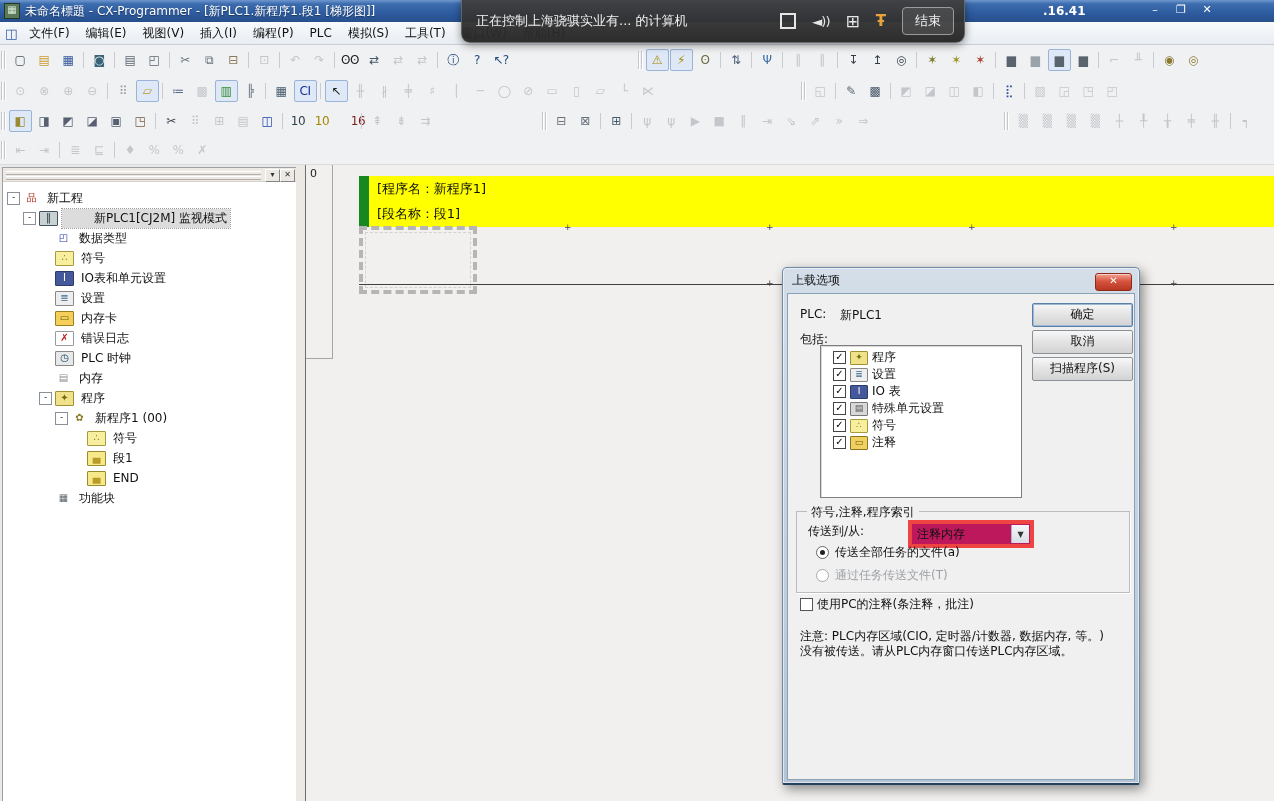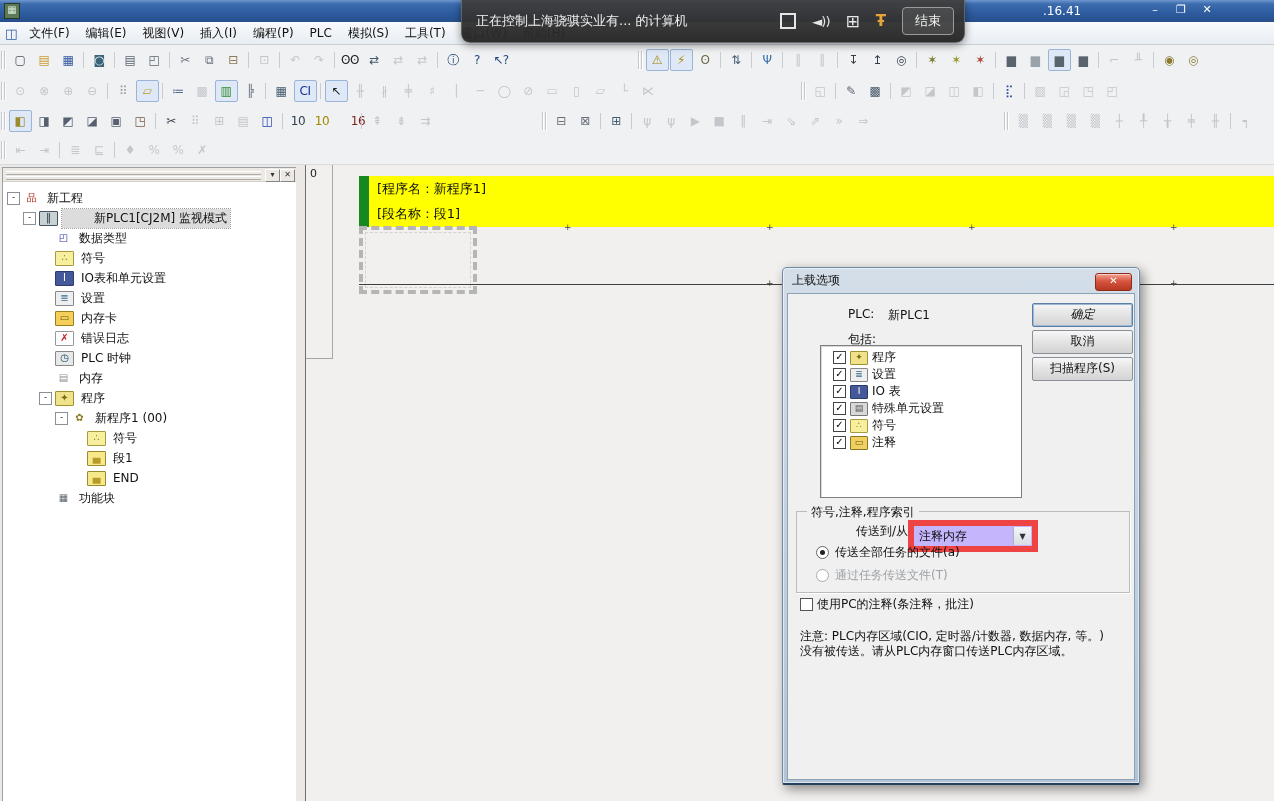--- a/index.html
+++ b/index.html
@@ -6,21 +6,21 @@
   body{width:1274px;height:801px;overflow:hidden;position:relative;
        font-family:"DejaVu Sans","Liberation Sans",sans-serif;font-size:12px;color:#111;
        background:#ece9e4;}
   
   #titlebar{position:absolute;left:0;top:0;width:100%;height:22px;
     background:linear-gradient(180deg,#6f97cf 0%,#3c6cae 18%,#2f5da1 55%,#264f8c 100%);
     color:#fff;display:flex;align-items:center;z-index:5;}
   .app-icon{width:14px;height:14px;margin:0 5px 0 4px;background:#5a7a5a;border:1px solid #243624;
     color:#dff0df;font-size:10px;line-height:12px;text-align:center;flex:none;}
   #title-text{white-space:nowrap;font-size:12px;text-shadow:0 1px 1px rgba(0,0,0,.4);}
-  #ip-frag{position:absolute;left:1043px;top:4px;color:#fff;}
+  #ip-frag{position:absolute;left:1043px;top:4px;color:#fff;font-weight:bold;}
   #win-btns{position:absolute;right:54px;top:2px;display:flex;}
   .winbtn{width:26px;height:17px;text-align:center;line-height:16px;color:#fff;font-size:11px;}
   
   #menubar{position:absolute;left:0;top:22px;width:100%;height:22px;
     background:linear-gradient(#f8fafc,#e8edf3);border-bottom:1px solid #c9ced5;
     display:flex;align-items:center;z-index:4;}
   .child-icon{margin:0 4px 0 5px;color:#2f5da1;font-size:13px;flex:none;}
   .menu-item{padding:19px 8px;white-space:nowrap;}
   
   .tbrow{position:absolute;left:0;width:100%;background:#f0f1f3;border-bottom:1px solid #d9dbdf;
@@ -80,38 +80,38 @@
     border-radius:5px 5px 2px 2px;
     box-shadow:3px 4px 12px rgba(0,0,0,.45), inset 0 0 0 1px rgba(255,255,255,.55);
     border-bottom:2px solid #23425f;}
   .dlg-title{height:24px;line-height:25px;padding-left:9px;color:#111;white-space:nowrap;}
   .dlg-close{position:absolute;top:5px;right:7px;width:35px;height:16px;
     background:linear-gradient(#f2a492,#d6553f 45%,#b83722);border:1px solid #8e2a1a;
     border-radius:3px;color:#fff;font-size:10px;font-weight:bold;line-height:14px;
     text-align:center;box-shadow:inset 0 1px 0 rgba(255,255,255,.5);}
   .dlg-body{position:absolute;left:4px;right:4px;top:25px;bottom:3px;background:#f0f0f0;
     border:1px solid #8ba1b5;}
-  .dlbl{position:absolute;white-space:nowrap;margin-left:48px;}
+  .dlbl{position:absolute;white-space:nowrap;}
   #listbox{position:absolute;left:32px;top:51px;width:200px;height:148px;background:#fff;
     border:1px solid #7e7e7e;box-shadow:inset 1px 1px 0 #d9d9d9;overflow:hidden;padding-top:3px;}
   .li-row{height:17px;display:flex;align-items:center;padding-left:12px;white-space:nowrap;}
   .cbx{width:11px;height:11px;border:1px solid #444;background:#fff;font-size:10px;
     line-height:10px;text-align:center;color:#000;margin-right:4px;font-weight:bold;flex:none;}
   .li-icon{min-width:14px;height:12px;margin-right:4px;display:flex;align-items:center;
     justify-content:center;font-size:9px;line-height:1;flex:none;border-radius:1px;padding:0 1px;}
   .dlg-btn{position:absolute;left:244px;width:99px;height:22px;
     background:linear-gradient(#f7f7f7,#e5e5e5 45%,#d3d3d3);border:1px solid #8a9097;
     border-radius:2px;text-align:center;line-height:21px;font-size:12px;white-space:nowrap;}
-  #btn-ok{top:9px;border-color:#5a80aa;box-shadow:0 0 0 1px #9db8d4 inset;font-style:italic;}
+  #btn-ok{top:9px;border-color:#5a80aa;box-shadow:0 0 0 1px #9db8d4 inset;}
   #btn-cancel{top:36px;} #btn-scan{top:63px;}
   .groupbox{position:absolute;left:8px;top:217px;width:332px;height:80px;
     border:1px solid #bcbcbc;box-shadow:1px 1px 0 #fff;}
   .group-legend{position:absolute;top:-8px;left:10px;background:#f0f0f0;padding:0 4px;white-space:nowrap;}
-  #combo{position:absolute;left:120px;top:226px;width:118px;height:20px;background:#c4b5fd;
-    border:6px solid #ef4444;}
+  #combo{position:absolute;left:120px;top:226px;width:118px;height:20px;background:#be185d;
+    border:4px solid #ef4444;}
   .combo-text{padding:2px 5px;white-space:nowrap;}
   .combo-btn{position:absolute;right:1px;top:1px;bottom:1px;width:17px;
     background:linear-gradient(#f4f6f8,#d8dde4);border-left:1px solid #aab4be;
     display:flex;align-items:center;justify-content:center;font-size:8px;color:#333;}
   .radio{position:absolute;left:28px;display:flex;align-items:center;white-space:nowrap;}
   #radio-all{top:250px;} #radio-task{top:273px;color:#9ea2a6;}
   .rdot{width:11px;height:11px;border-radius:50%;border:1px solid #666;background:#fff;
     margin-right:6px;position:relative;flex:none;}
   .rdot.on::after{content:"";position:absolute;left:3px;top:3px;width:5px;height:5px;
     border-radius:50%;background:#222;}
@@ -132,20 +132,21 @@
   .ov-plus{font-size:17px;color:#e6e6e6;line-height:1;}
   .ov-tool{font-size:15px;font-weight:bold;color:#e6a33c;line-height:1;}
   .ov-end{padding:4px 12px;background:rgba(95,95,95,.45);border:1px solid #9a9a9a;
     border-radius:4px;font-size:13px;white-space:nowrap;}
 </style>
 </head>
 <body>
 
 <div id="titlebar">
   <span class="app-icon">▦</span>
+  <span id="title-text">未命名標題 - CX-Programmer - [新PLC1.新程序1.段1 [梯形图]]</span>
   <span id="ip-frag">.16.41</span>
   <span id="win-btns">
     <span class="winbtn">–</span>
     <span class="winbtn">❐</span>
     <span class="winbtn">✕</span>
   </span>
 </div>
 
 <div id="menubar">
 

